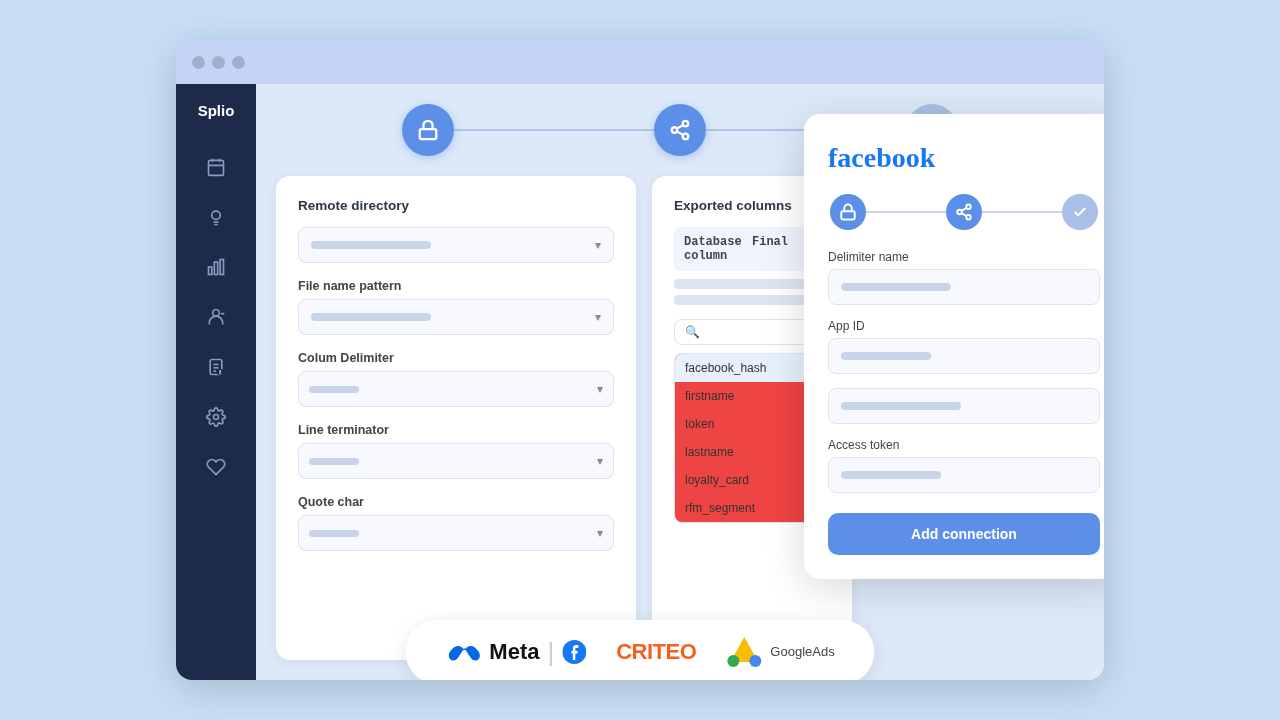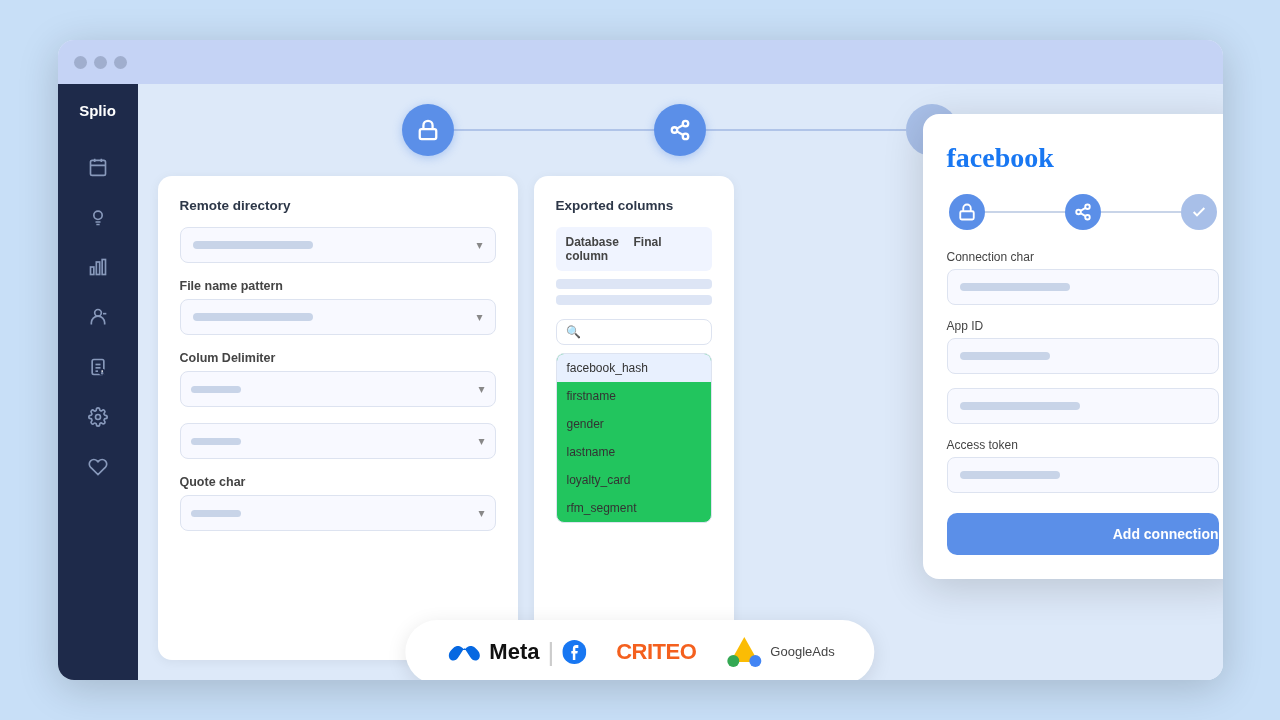--- a/index.html
+++ b/index.html
@@ -8,21 +8,21 @@
       font-family: -apple-system, BlinkMacSystemFont, 'Segoe UI', sans-serif;
       width: 1280px;
       height: 720px;
       overflow: hidden;
       display: flex;
       align-items: center;
       justify-content: center;
     }
 
     .browser-window {
-      width: 1165px;
+      width: 928px;
       height: 640px;
       background: #e8f0fe;
       border-radius: 16px;
       box-shadow: 0 8px 40px rgba(0,0,0,0.18);
       overflow: hidden;
       position: relative;
       display: flex;
       flex-direction: column;
     }
 
@@ -224,21 +224,21 @@
       display: flex;
       background: #f0f4ff;
       padding: 8px 10px;
       border-radius: 6px;
       margin-bottom: 8px;
       font-size: 12px;
       font-weight: 600;
       color: #444;
     }
 
-    .table-col { flex: 1; }
+    .table-col { flex: 1; font-family: Liberation Mono, monospace; }
 
     .table-row-placeholder {
       height: 10px;
       background: #dde5f5;
       border-radius: 4px;
       margin-bottom: 6px;
     }
 
     .search-box {
       display: flex;
@@ -246,21 +246,21 @@
       border: 1.5px solid #dde3f0;
       border-radius: 8px;
       padding: 5px 10px;
       background: white;
       margin-bottom: 8px;
     }
 
     .search-icon-small { color: #aaa; font-size: 12px; }
 
     .dropdown-list {
-      background: #22c55e;
+      background: #ef4444;
       border-radius: 8px;
       border: 1.5px solid #dde3f0;
       overflow: hidden;
     }
 
     .dropdown-item {
       padding: 7px 10px;
       font-size: 12px;
       color: #333;
       cursor: pointer;
@@ -353,21 +353,20 @@
       width: 100%;
       height: 42px;
       background: #5b8fe8;
       color: white;
       border: none;
       border-radius: 10px;
       font-size: 14px;
       font-weight: 600;
       cursor: pointer;
       margin-top: 6px;
-      text-align: right;
     }
 
     
     .logos-bar {
       position: absolute;
       bottom: -32px;
       left: 50%;
       transform: translateX(-50%);
       background: white;
       border-radius: 50px;
@@ -524,20 +523,21 @@
 
           <div class="form-field">
             <div class="field-label">Colum Delimiter</div>
             <div class="inline-select">
               <div class="inline-placeholder"></div>
               <span class="chevron">▾</span>
             </div>
           </div>
 
           <div class="form-field">
+            <div class="field-label">Line terminator</div>
             <div class="inline-select">
               <div class="inline-placeholder"></div>
               <span class="chevron">▾</span>
             </div>
           </div>
 
           <div class="form-field">
             <div class="field-label">Quote char</div>
             <div class="inline-select">
               <div class="inline-placeholder"></div>
@@ -559,21 +559,21 @@
             <div class="table-row-placeholder"></div>
           </div>
 
           <div class="search-box">
             <span class="search-icon-small">🔍</span>
           </div>
 
           <div class="dropdown-list">
             <div class="dropdown-item">facebook_hash</div>
             <div class="dropdown-item">firstname</div>
-            <div class="dropdown-item">gender</div>
+            <div class="dropdown-item">token</div>
             <div class="dropdown-item">lastname</div>
             <div class="dropdown-item">loyalty_card</div>
             <div class="dropdown-item">rfm_segment</div>
           </div>
         </div>
       </div>
 
       <div class="facebook-card">
         <div class="facebook-logo">
           <span class="facebook-text">facebook</span>
@@ -600,21 +600,21 @@
           <div class="fb-line"></div>
           <div class="fb-step completed">
             <svg width="16" height="16" viewBox="0 0 24 24" fill="none" stroke="white" stroke-width="3">
               <polyline points="20 6 9 17 4 12"></polyline>
             </svg>
           </div>
         </div>
 
         
         <div class="fb-field">
-          <div class="fb-label">Connection char</div>
+          <div class="fb-label">Delimiter name</div>
           <div class="fb-input">
             <div class="fb-input-placeholder" style="width: 110px;"></div>
           </div>
         </div>
 
         <div class="fb-field">
           <div class="fb-label">App ID</div>
           <div class="fb-input">
             <div class="fb-input-placeholder" style="width: 90px;"></div>
           </div>

